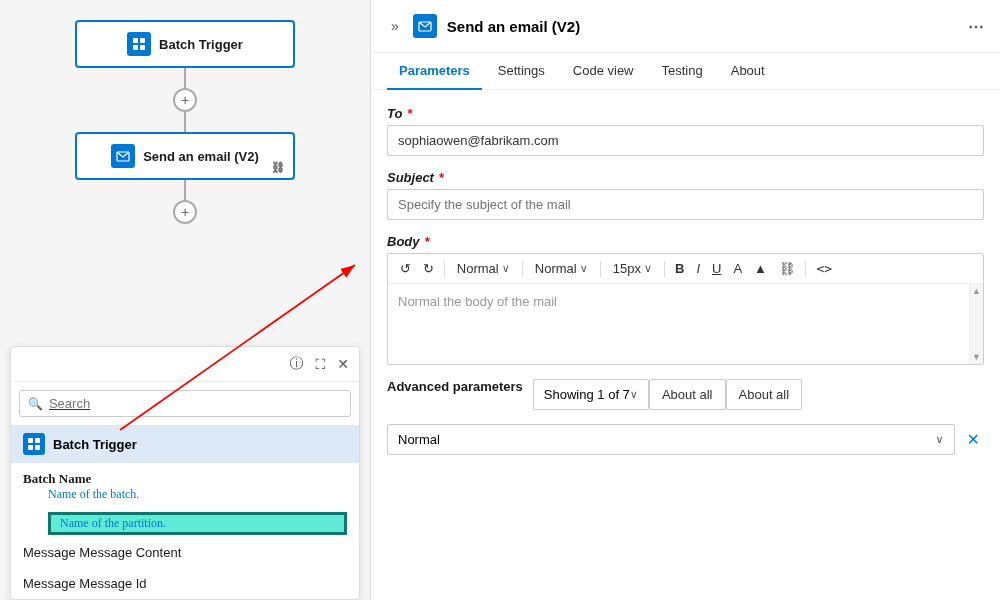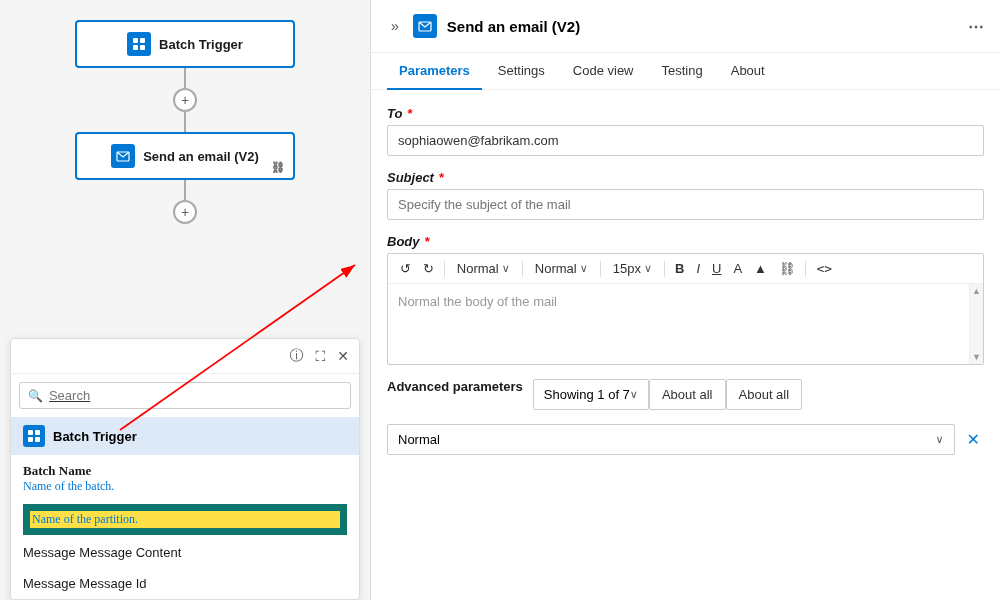--- a/index.html
+++ b/index.html
@@ -169,26 +169,27 @@
     .param-label {
       font-weight: 600;
       font-size: 13px;
       color: #1a1a1a;
     }
 
     .param-label.red { color: red; }
     .param-desc {
       font-size: 12px;
       color: #0078d4;
+      margin-left: 25px;
     }
 
     .param-desc.red-border {
-      border: 7px solid #0f766e;
-      background: #fde047;
-      padding: 1px 2px;
+      border: 3px solid #0f766e;
+      background: #5eead4;
+      padding: 1px 9px;
     }
 
     .param-item-plain {
       padding: 8px 12px;
       font-size: 13px;
       color: #1a1a1a;
     }
 
     
     .right-panel {

